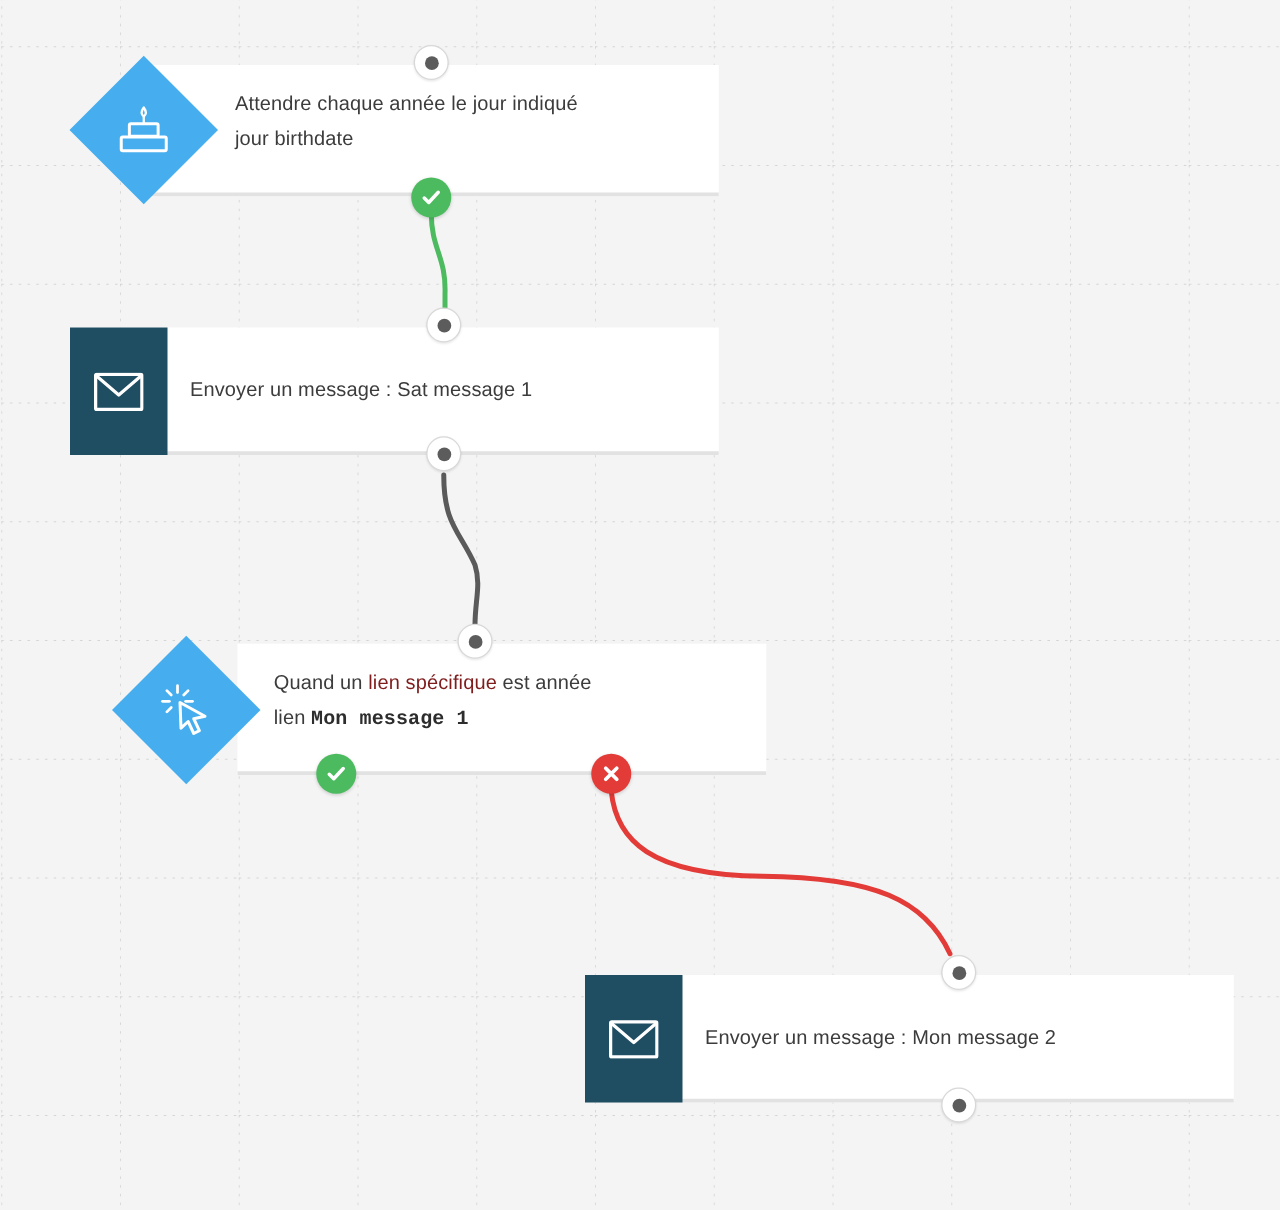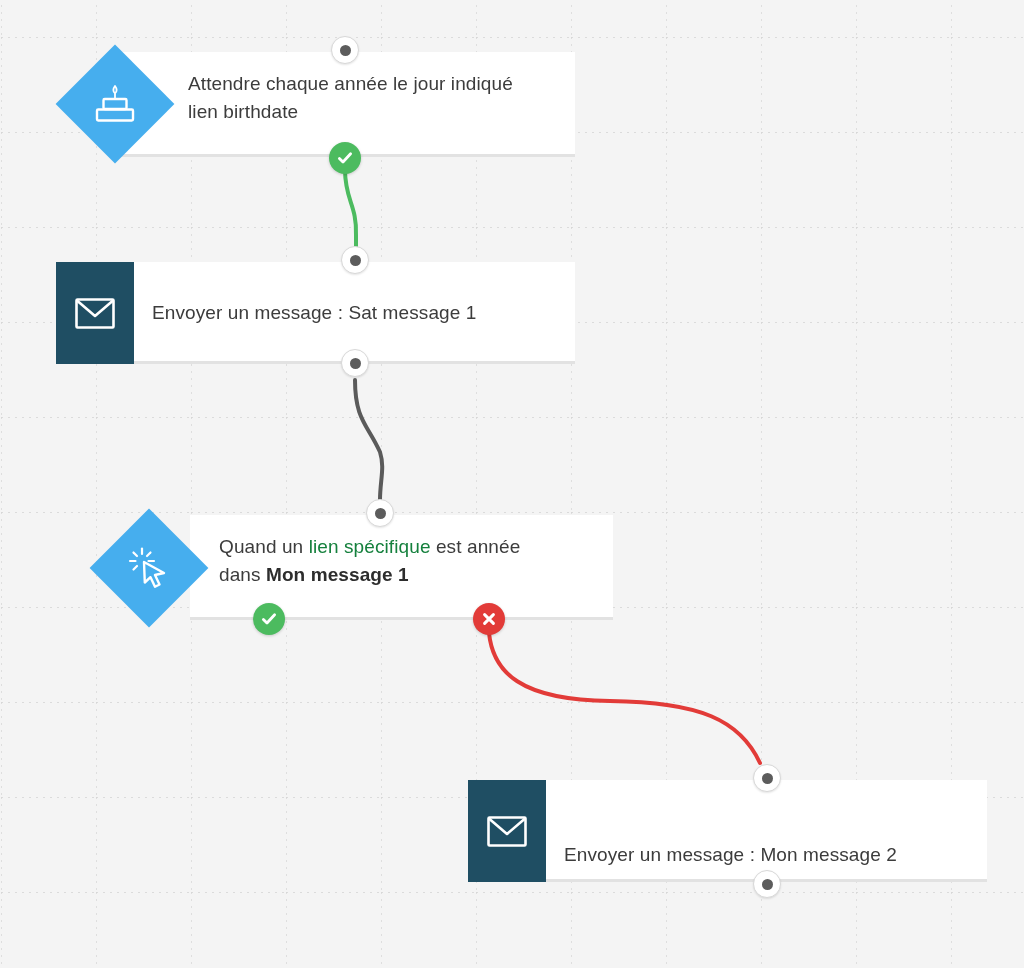--- a/index.html
+++ b/index.html
@@ -48,27 +48,27 @@
   
   .node {
     position: absolute;
     background: #ffffff;
     box-sizing: border-box;
     border-bottom: 3px solid #e2e2e2;
   }
 
   .node-label {
     position: absolute;
-    font-size: 19px;
+    font-size: 16px;
     line-height: 28px;
     color: #3c3c3c;
     letter-spacing: 0.1px;
   }
-  .node-label .accent { color: #15803d; }
-  .node-label .strong { font-weight: bold; color: #2d2d2d; }
+  .node-label .accent { color: #7f1d1d; }
+  .node-label .strong { font-weight: bold; color: #2d2d2d; font-family: Liberation Mono, monospace; }
 
   
   .diamond {
     position: absolute;
     width: 84px;
     height: 84px;
     background: #46aeee;
     transform: rotate(45deg);
   }
   .diamond-icon {
@@ -152,21 +152,21 @@
       <line x1="22" y1="11.6" x2="22" y2="16.6" stroke="#ffffff" stroke-width="1.8"></line>
 
       <rect x="10.5" y="17" width="23" height="10" rx="1.2" fill="none" stroke="#ffffff" stroke-width="2.4"></rect>
 
       <rect x="4" y="27.5" width="36" height="11" rx="1.2" fill="none" stroke="#ffffff" stroke-width="2.4"></rect>
     </svg>
   </div>
 
   <div class="node-label" style="left:188px; top:70px; width:372px;">
     <div>Attendre chaque année le jour indiqué</div>
-    <div>lien birthdate</div>
+    <div>jour birthdate</div>
   </div>
 
   <div class="port" style="left:331px; top:36px;"></div>
 
   <svg class="wires" xmlns="http://www.w3.org/2000/svg">
 
     <path d="M345,170 C345,200 357,205 356,235 L356,248" fill="none" stroke="#4cbb5f" stroke-width="4" stroke-linecap="round"></path>
 
     <path d="M355,380 C355,420 368,425 380,452 C385,468 380,480 380,500" fill="none" stroke="#5a5a5a" stroke-width="4" stroke-linecap="round"></path>
 
@@ -210,21 +210,21 @@
       </g>
       <path d="M18 17 L38 28 L29 30 L33.5 39.5 L29 41.8 L24.5 32.2 L18.8 37.5 Z" fill="#46aeee" stroke="#ffffff" stroke-width="2.4" stroke-linejoin="round"></path>
     </svg>
   </div>
 
   <div class="node-label" style="left:219px; top:533px; width:382px;">
     <div>
       <span>Quand un </span><span class="accent">lien spécifique</span><span> est année</span>
     </div>
     <div>
-      <span>dans </span><span class="strong">Mon message 1</span>
+      <span>lien </span><span class="strong">Mon message 1</span>
     </div>
   </div>
 
   <div class="port" style="left:366px; top:499px;"></div>
 
   <div class="badge yes" style="left:253px; top:603px;">
     <svg width="18" height="18" viewBox="0 0 18 18" xmlns="http://www.w3.org/2000/svg">
       <path d="M3.4 9.4 L7 13 L14.6 4.8" fill="none" stroke="#ffffff" stroke-width="2.8" stroke-linecap="round" stroke-linejoin="round"></path>
     </svg>
   </div>
@@ -237,20 +237,20 @@
 
   <div class="node" style="left:468px; top:780px; width:519px; height:102px;"></div>
 
   <div class="sq-icon" style="left:468px; top:780px; width:78px; height:102px;">
     <svg width="40" height="31" viewBox="0 0 40 31" xmlns="http://www.w3.org/2000/svg">
       <rect x="1.5" y="1.5" width="37" height="28" rx="1" fill="none" stroke="#ffffff" stroke-width="2.6"></rect>
       <path d="M2.5 3 L20 18 L37.5 3" fill="none" stroke="#ffffff" stroke-width="2.6" stroke-linecap="round" stroke-linejoin="round"></path>
     </svg>
   </div>
 
-  <div class="node-label" style="left:564px; top:841px; width:410px;">
+  <div class="node-label" style="left:564px; top:817px; width:410px;">
     <div>Envoyer un message : Mon message 2</div>
   </div>
 
   <div class="port" style="left:753px; top:764px;"></div>
   <div class="port" style="left:753px; top:870px;"></div>
 
 </div>
 
 </body></html>

